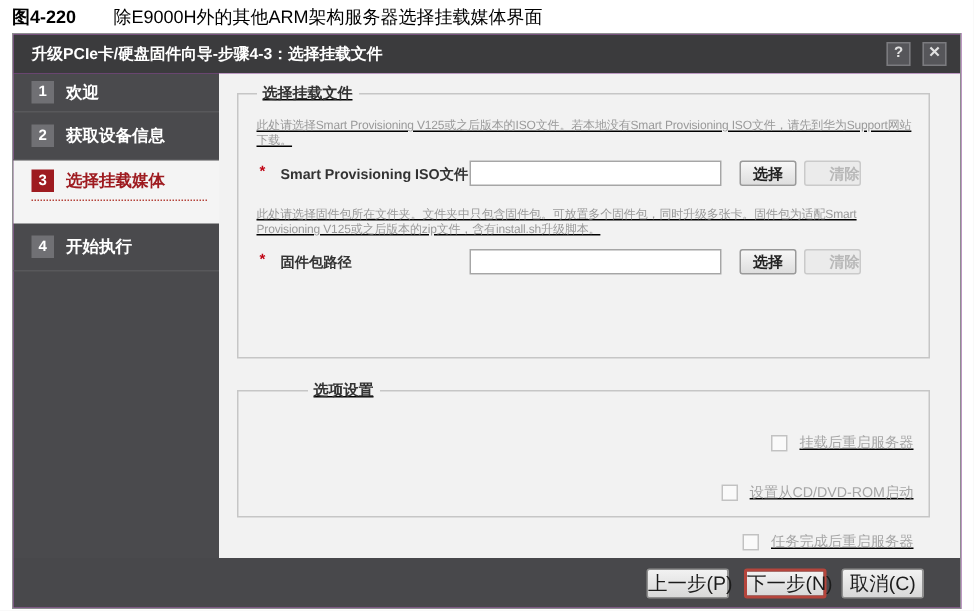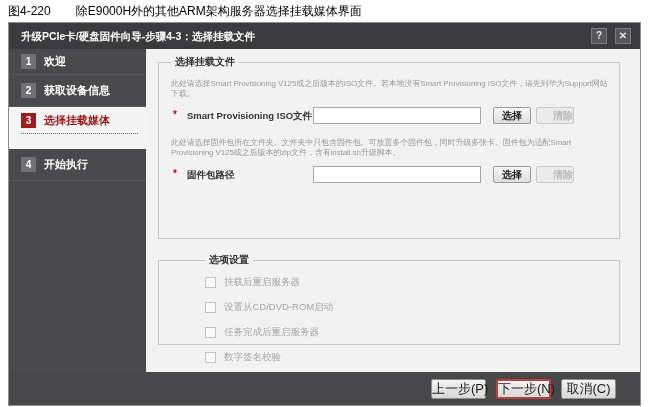--- a/index.html
+++ b/index.html
@@ -3,21 +3,21 @@
 <meta charset="utf-8">
 <style>
   html,body{margin:0;padding:0;}
   body{
     width:649px;height:407px;position:relative;background:#ffffff;
     font-family:"Liberation Sans","DejaVu Sans",sans-serif;
     -webkit-font-smoothing:antialiased;overflow:hidden;
   }
   
   .figure-title{position:absolute;left:8px;top:3px;font-size:12px;color:#000;white-space:nowrap;}
-  .fig-label{font-weight:normal;}
+  .fig-label{font-weight:bold;}
   .fig-text{margin-left:5px;padding-left:20px;}
   
   .dialog{position:absolute;left:8px;top:22px;width:633px;height:384px;
     box-sizing:border-box;border:1px solid #8e8e90;background:#d946ef;}
   
   .dlg-header{position:absolute;top:0;left:0;right:0;height:26px;background:#3b3b3d;}
   .dlg-title{line-height:26px;padding-left:12px;color:#fff;font-weight:bold;font-size:10.5px;white-space:nowrap;}
   .hdr-btn{position:absolute;top:5px;width:16px;height:16px;box-sizing:border-box;
     background:#56565a;border:1px solid #7b7b7f;color:#e2e2e2;font-size:10px;font-weight:bold;
     line-height:14px;text-align:center;cursor:pointer;padding:0;}
@@ -32,42 +32,42 @@
   .step-num{width:15px;height:15px;flex:none;background:#707074;color:#fff;
     font-size:10px;font-weight:bold;text-align:center;line-height:15px;}
   .step-label{color:#fff;font-weight:bold;font-size:11px;white-space:nowrap;}
   .step.active{display:block;height:42px;background:#f4f4f4;padding:6px 8px 0 12px;border-bottom:none;}
   .step.active .step-head{display:flex;align-items:center;gap:8px;padding-bottom:5px;
     border-bottom:1px dotted #b5453c;}
   .step.active .step-num{background:#9e1b20;}
   .step.active .step-label{color:#9e1b20;}
   .step-desc{color:#555;font-size:10px;padding-top:4px;white-space:nowrap;}
   
-  .main{position:absolute;left:137px;top:26px;right:0;bottom:33px;background:#f2f2f2;overflow:hidden;}
+  .main{position:absolute;left:137px;top:26px;right:0;bottom:33px;background:#f2f2f2;overflow:hidden;text-decoration:underline;}
   fieldset.sect{border:1px solid #c6c6c6;margin:0 0 0 12px;padding:2px 10px 4px 10px;
     width:462px;box-sizing:border-box;}
   #mount-section{margin-top:6px;height:184px;}
   #options-section{margin-top:14px;height:92px;padding-left:44px;}
   legend.sect-legend{font-size:10px;font-weight:bold;color:#333;padding:0 4px;margin-left:2px;}
   .hint{color:#9a9a9a;font-size:8px;line-height:10px;margin:6px 0 4px 2px;letter-spacing:-0.1px;}
   .hint.first{margin-top:8px;}
   .hint.second{margin-top:14px;}
   .field-row{position:relative;height:17px;margin:8px 0 10px 2px;}
   .req{position:absolute;left:2px;top:2px;color:#c00414;font-size:10px;font-weight:bold;}
   .field-label{position:absolute;left:16px;top:3px;font-size:9.5px;font-weight:bold;color:#333;white-space:nowrap;}
   .field-input{position:absolute;left:142px;top:0;width:168px;height:17px;box-sizing:border-box;
     border:1px solid #a6a6a6;background:#fff;font-size:10px;padding:0 3px;font-family:inherit;}
   .btn{box-sizing:border-box;border:1px solid #9a9a9a;border-radius:2px;
     background:linear-gradient(#f7f7f7,#dedede);font-size:10px;font-weight:bold;color:#222;
     text-align:center;padding:0;font-family:inherit;cursor:pointer;}
   .btn-select{position:absolute;left:322px;top:0;width:38px;height:17px;}
   .btn-clear{position:absolute;left:365px;top:0;width:38px;height:17px;}
   .btn.disabled{color:#b8b8b8;border-color:#cacaca;background:#ebebeb;cursor:default;text-align:right;}
   
-  .cb-row{display:flex;align-items:center;gap:8px;margin:7px 0 12px 2px;}
+  .cb-row{display:flex;align-items:center;gap:8px;margin:20px 0 12px 2px;justify-content:flex-end;}
   .cb{width:11px;height:11px;box-sizing:border-box;border:1px solid #c2c2c2;background:#fafafa;flex:none;}
   .cb-label{color:#a6a6a6;font-size:9.5px;white-space:nowrap;}
   
   .footer{position:absolute;left:0;right:0;bottom:0;height:33px;background:#48484b;}
   .footer-btns{position:absolute;right:24px;top:7px;display:flex;gap:10px;}
   .fbtn{width:55px;height:20px;box-sizing:border-box;border:1px solid #8f8f8f;border-radius:2px;
     background:linear-gradient(#f2f2f2,#d8d8d8);font-size:13px;color:#1c1c1c;
     text-align:center;padding:0;font-family:inherit;cursor:pointer;white-space:nowrap;}
   .fbtn.next{border:2px solid #b5453c;line-height:16px;}
 </style>

